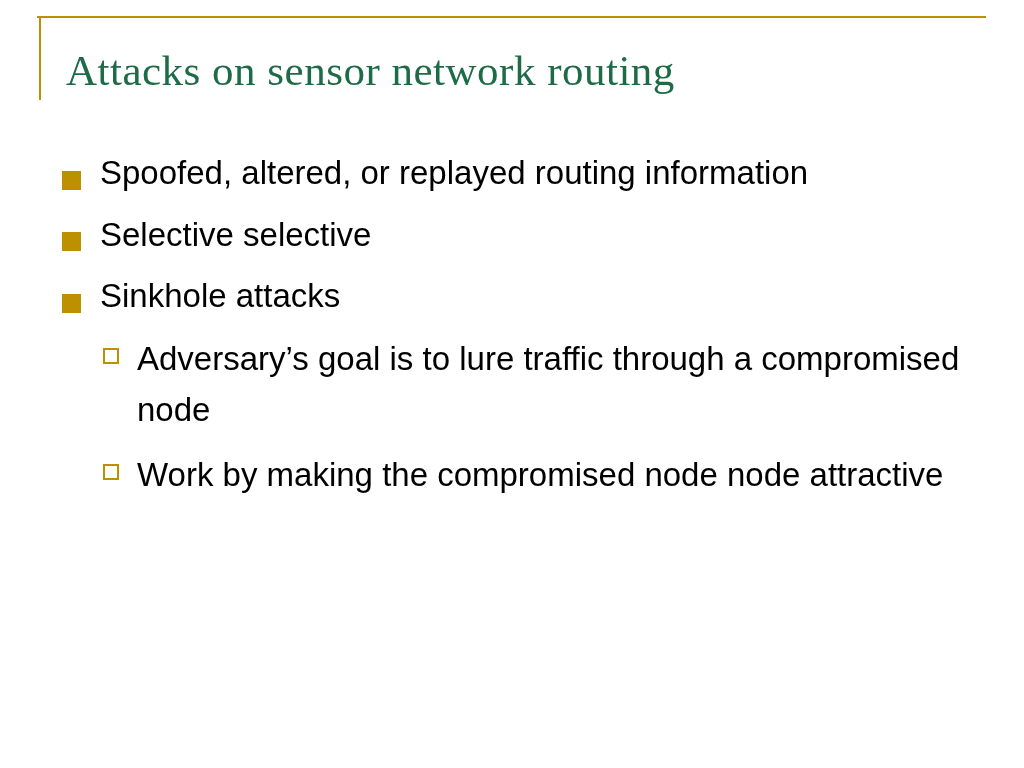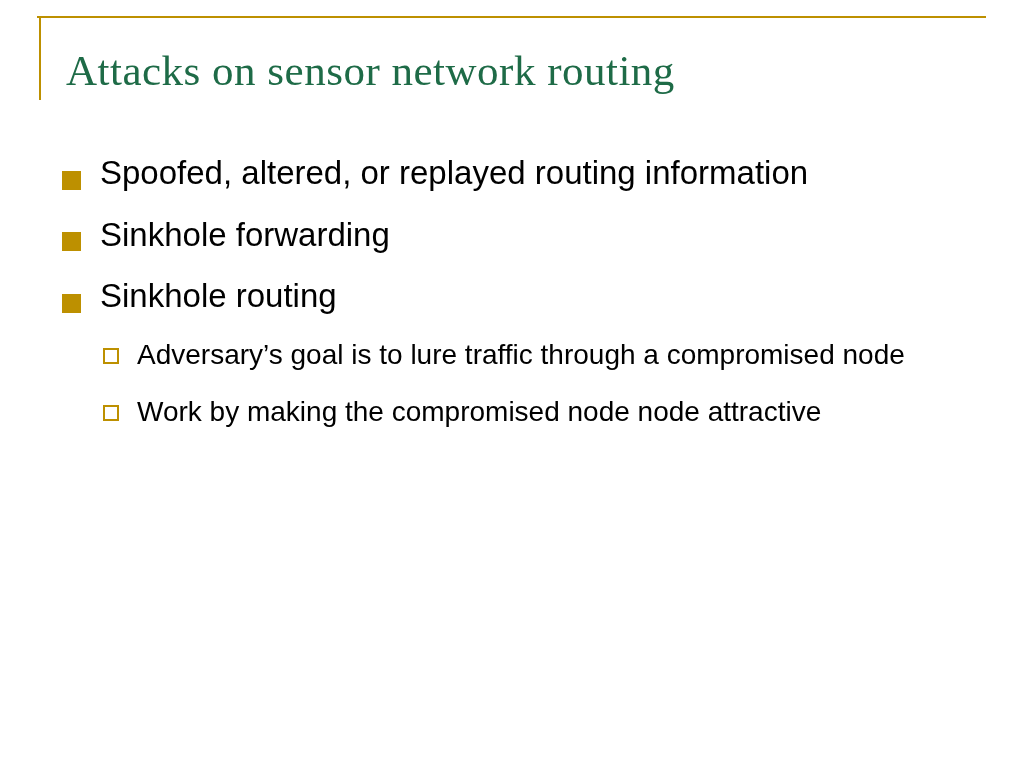--- a/index.html
+++ b/index.html
@@ -41,21 +41,21 @@
     font-size:33px;line-height:1.5;
     margin:0 0 12px 0;
   }
   .li1 .sq{
     flex:0 0 auto;width:19px;height:19px;
     background:var(--gold);
     margin:15px 19px 0 0;
   }
   .li2{
     display:flex;align-items:flex-start;
-    font-size:28px;line-height:1.55;
+    font-size:33px;line-height:1.55;
     margin:0 0 14px 41px;
   }
   .li2 .sq2{
     flex:0 0 auto;width:12px;height:12px;
     background:#ffffff;
     border:2.5px solid var(--gold);
     margin:15px 18px 0 0;
   }
   .bottom-line{
     position:absolute;left:42px;top:689px;width:940px;height:2px;
@@ -79,26 +79,26 @@
 
   <div class="content">
 
     <div class="li1">
       <span class="sq"></span>
       <span>Spoofed, altered, or replayed routing information</span>
     </div>
 
     <div class="li1">
       <span class="sq"></span>
-      <span>Sinkhole forwarding</span>
+      <span>Selective selective</span>
     </div>
 
     <div class="li1">
       <span class="sq"></span>
-      <span>Sinkhole routing</span>
+      <span>Sinkhole attacks</span>
     </div>
 
     <div class="li2">
       <span class="sq2"></span>
       <span>Adversary’s goal is to lure traffic through a compromised node</span>
     </div>
 
     <div class="li2">
       <span class="sq2"></span>
       <span>Work by making the compromised node node attractive</span>

